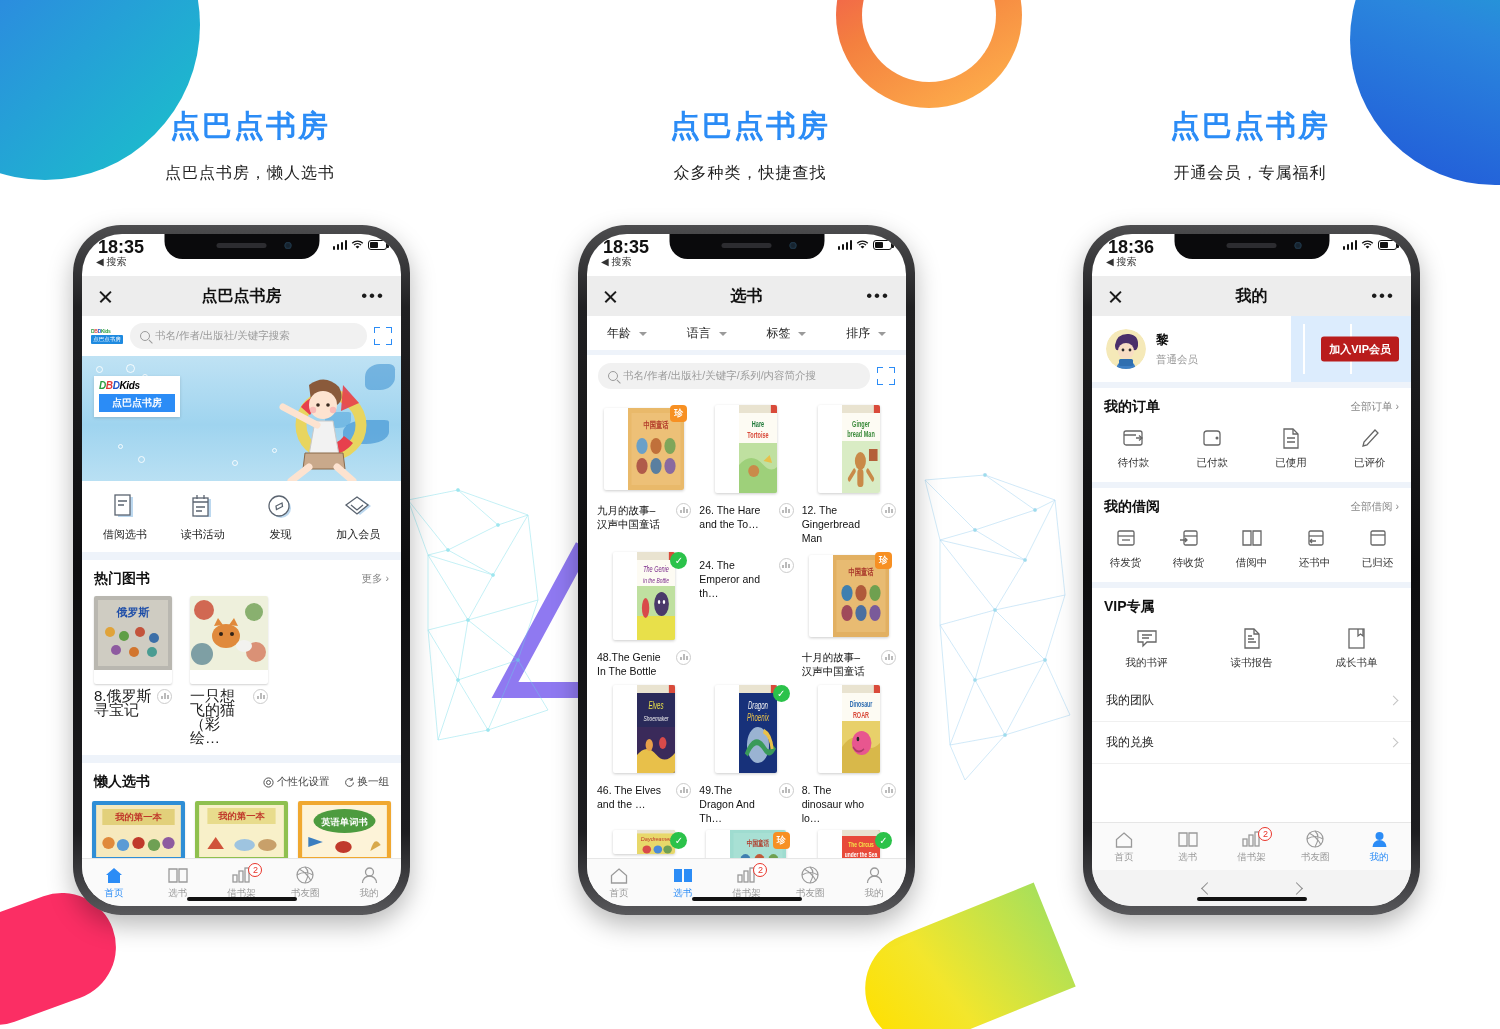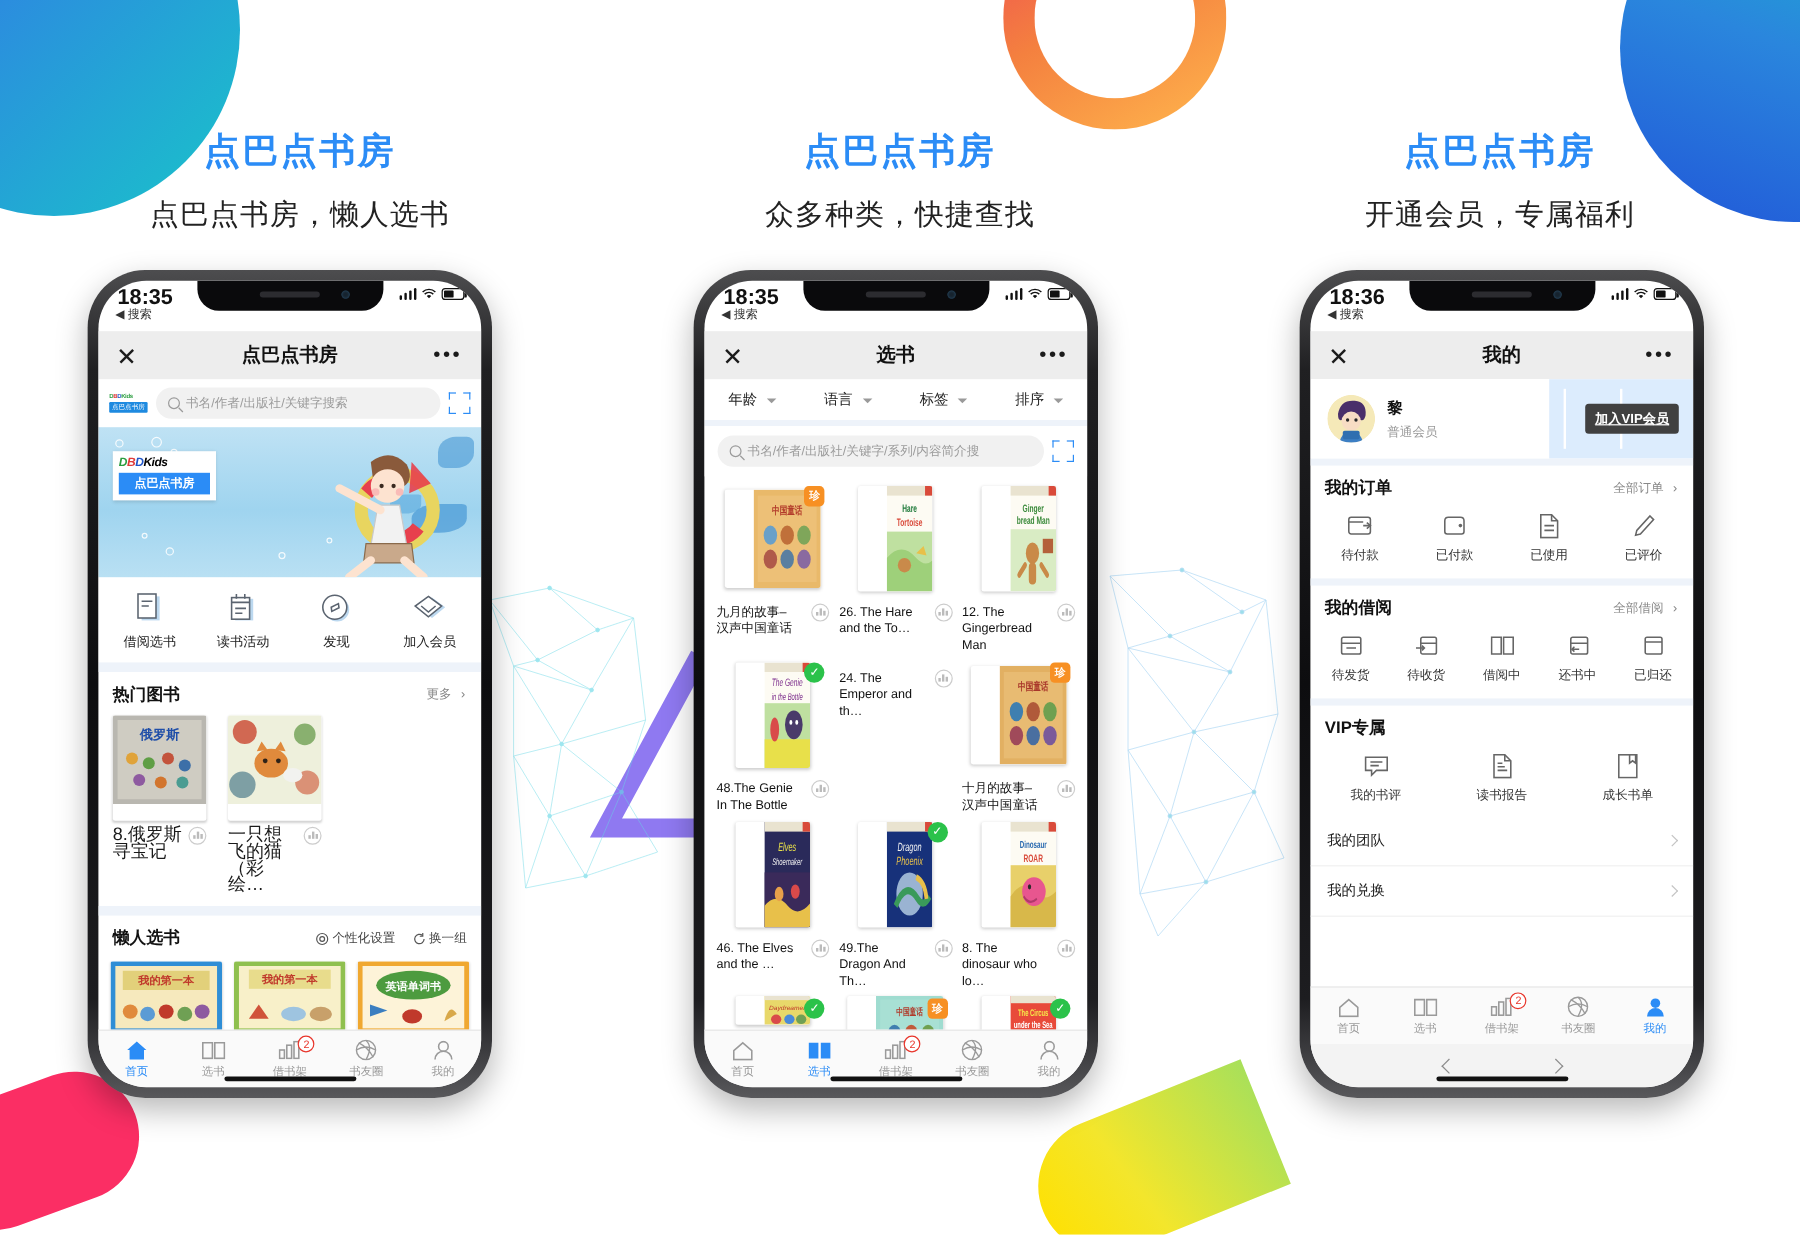--- a/index.html
+++ b/index.html
@@ -47,21 +47,21 @@
   
   .col { position:absolute; width:500px; top:0; }
   .col-1 { left:0; }
   .col-2 { left:500px; }
   .col-3 { left:1000px; }
   .headline {
     text-align:center; color:#2b8cf6; font-size:30px; font-weight:700;
     letter-spacing:2px; margin-top:106px;
   }
   .subline {
-    text-align:center; color:#222; font-size:24px; margin-top:16px; letter-spacing:1px;
+    text-align:center; color:#222; font-size:16px; margin-top:16px; letter-spacing:1px;
   }
 
   
   .phone {
     position:absolute; top:225px; width:337px; height:690px;
     border-radius:48px;
     background: linear-gradient(180deg,#4d4d4f 0%, #202022 12%, #0d0d0f 50%, #1d1d20 88%, #58585b 100%);
     padding:9px;
     box-shadow: 0 10px 26px rgba(0,0,0,.28);
   }
@@ -150,21 +150,21 @@
   .quick { display:flex; padding:12px 4px 10px; background:#fff; }
   .qi { flex:1; text-align:center; }
   .qi .lbl { font-size:11px; color:#222; margin-top:6px; }
   .qicon { height:28px; display:flex; align-items:center; justify-content:center; }
 
   .sep { height:8px; background:#eef3fa; }
 
   .sec-head { display:flex; align-items:center; justify-content:space-between;
     padding:10px 12px 6px; }
   .sec-title { font-size:14px; font-weight:700; color:#111; }
-  .sec-more { font-size:10.5px; color:#888;font-family:Liberation Mono, monospace; }
+  .sec-more { font-size:10.5px; color:#888; }
   .sec-tools { display:flex; gap:14px; font-size:10.5px; color:#444; align-items:center; }
   .sec-tools span { display:flex; align-items:center; gap:3px; }
 
   .hotlist { display:flex; gap:18px; padding:2px 12px 10px; }
   .hotitem { width:78px; }
   .hotcover { width:78px; height:88px; border-radius:2px; overflow:hidden; position:relative;
               box-shadow:0 1px 2px rgba(0,0,0,.18); }
   .hotmeta { display:flex; align-items:flex-start; gap:4px; margin-top:5px; }
   .hotname { font-size:15px; color:#1a1a1a; line-height:14px; flex:1; }
   .bchart { width:15px; height:15px; flex:0 0 15px; border:1px solid #ccc; border-radius:50%;
@@ -210,22 +210,22 @@
   
   .profile { display:flex; align-items:center; padding:13px 14px; background:#fff; position:relative; }
   .avatar { width:40px; height:40px; border-radius:50%; overflow:hidden; flex:0 0 40px; }
   .pname { font-size:13px; font-weight:700; color:#111; }
   .prole { font-size:10.5px; color:#999; margin-top:4px; }
   .vipbg { position:absolute; right:0; top:0; bottom:0; width:120px;
     background:#dcecfd; }
   .vipbg::before,.vipbg::after{content:"";position:absolute;top:8px;bottom:8px;width:2px;background:#fff;}
   .vipbg::before{left:12px} .vipbg::after{left:50%;margin-left:-1px}
   .vipbtn { position:absolute; right:12px; top:50%; transform:translateY(-50%);
-    background:#404040; color:#fff; font-size:11px; font-weight:700; border-radius:3px;
-    padding:5px 8px; z-index:3;text-decoration:underline; }
+    background:#b91c1c; color:#fff; font-size:11px; font-weight:700; border-radius:3px;
+    padding:5px 8px; z-index:3; }
   .iconrow { display:flex; padding:4px 2px 12px; }
   .ico { flex:1; text-align:center; }
   .ico .lbl { font-size:10.5px; color:#333; margin-top:6px; }
   .ico .gl { height:24px; display:flex; align-items:center; justify-content:center; }
   .listrow { display:flex; align-items:center; justify-content:space-between;
     padding:12px 14px; font-size:12px; color:#222; border-bottom:1px solid #f0f0f0; }
   .chev { width:7px; height:7px; border-right:1.4px solid #c4c4c4; border-bottom:1.4px solid #c4c4c4;
     transform:rotate(-45deg); }
   .botnavrow { position:absolute; left:0; right:0; bottom:0; height:36px;
     display:flex; align-items:center; justify-content:center; gap:80px; background:#f3f3f3; z-index:14; }

